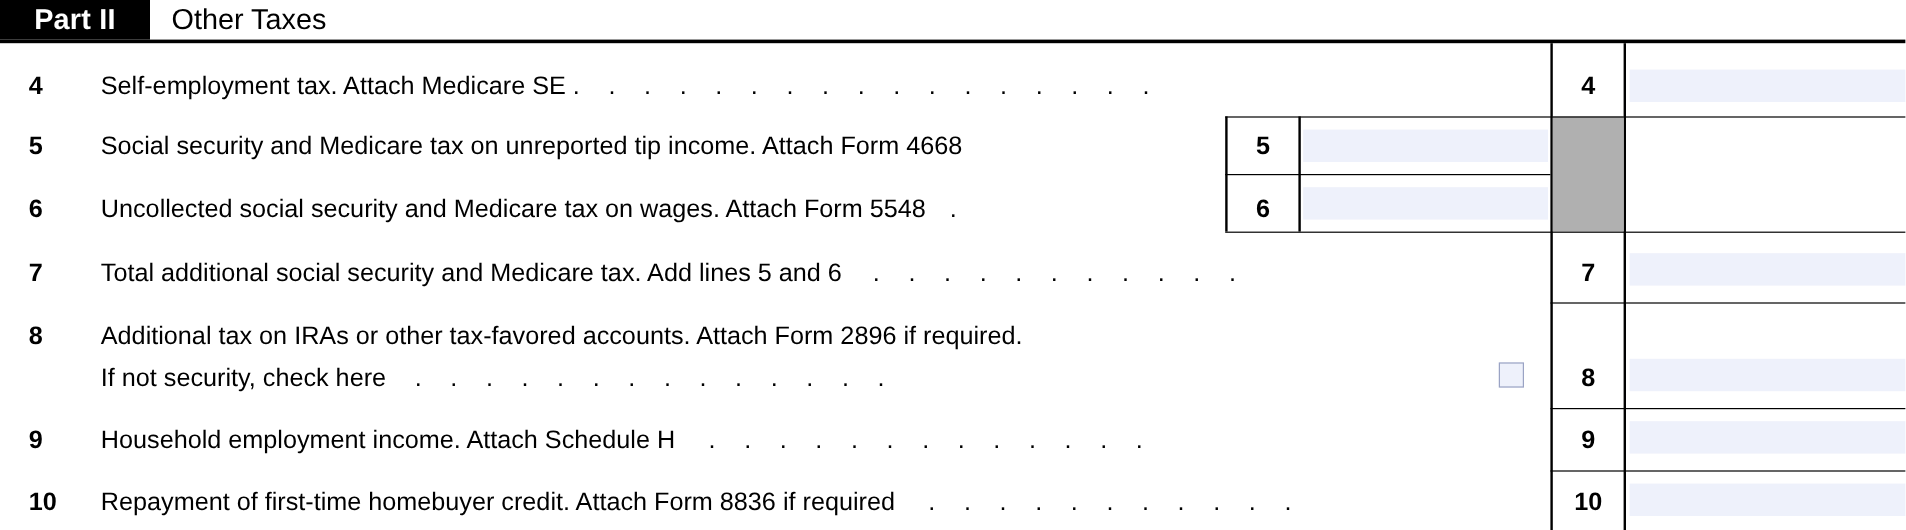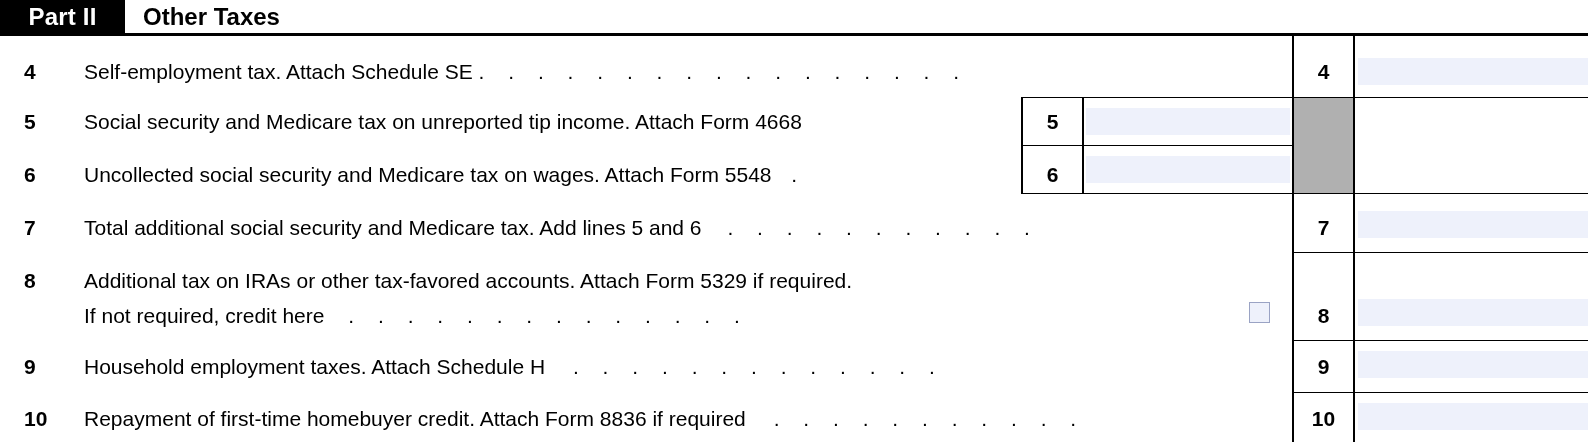--- a/index.html
+++ b/index.html
@@ -41,21 +41,21 @@
     line-height: 33px;
     text-align: center;
     letter-spacing: 0.2px;
   }
   .part-title {
     position: absolute;
     left: 143px;
     top: 0;
     height: 33px;
     line-height: 33px;
-    font-weight: bold;
+    font-weight: normal;
     font-size: 24px;
   }
 
   
   .vline {
     position: absolute;
     background: #000;
   }
 
   
@@ -173,21 +173,21 @@
   <div class="hline" style="left:1021px; top:97px;  width:567px;"></div>
   <div class="hline" style="left:1021px; top:145px; width:271px;"></div>
   <div class="hline" style="left:1021px; top:193px; width:567px;"></div>
   <div class="hline" style="left:1292px; top:252px; width:296px;"></div>
   <div class="hline" style="left:1292px; top:340px; width:296px;"></div>
   <div class="hline" style="left:1292px; top:392px; width:296px;"></div>
 
   <div class="row" style="top:60px;">
     <div class="row-no">4</div>
     <div class="row-text">
-      <span>Self-employment tax. Attach Schedule SE</span>
+      <span>Self-employment tax. Attach Medicare SE</span>
       <span class="leader">.  .  .  .  .  .  .  .  .  .  .  .  .  .  .  .  .</span>
     </div>
   </div>
   <div class="numbox" style="top:60px;">4</div>
   <div class="amount amount-main" style="top:58px;"></div>
 
   <div class="row" style="top:110px;">
     <div class="row-no">5</div>
     <div class="row-text">
       <span>Social security and Medicare tax on unreported tip income. Attach Form 4668</span>
@@ -212,37 +212,37 @@
       <span>Total additional social security and Medicare tax. Add lines 5 and 6</span>
       <span class="leader" style="margin-left:20px;">.  .  .  .  .  .  .  .  .  .  .</span>
     </div>
   </div>
   <div class="numbox" style="top:216px;">7</div>
   <div class="amount amount-main" style="top:211px;"></div>
 
   <div class="row" style="top:269px;">
     <div class="row-no">8</div>
     <div class="row-text">
-      <span>Additional tax on IRAs or other tax-favored accounts. Attach Form 5329 if required.</span>
+      <span>Additional tax on IRAs or other tax-favored accounts. Attach Form 2896 if required.</span>
     </div>
   </div>
   <div class="row" style="top:304px;">
     <div class="row-text">
-      <span>If not required, credit here</span>
+      <span>If not security, check here</span>
       <span class="leader" style="margin-left:18px;">.  .  .  .  .  .  .  .  .  .  .  .  .  .</span>
     </div>
   </div>
   <div class="checkbox" style="left:1249px; top:302px;"></div>
   <div class="numbox" style="top:304px;">8</div>
   <div class="amount amount-main" style="top:299px;"></div>
 
   <div class="row" style="top:355px;">
     <div class="row-no">9</div>
     <div class="row-text">
-      <span>Household employment taxes. Attach Schedule H</span>
+      <span>Household employment income. Attach Schedule H</span>
       <span class="leader" style="margin-left:22px;">.  .  .  .  .  .  .  .  .  .  .  .  .</span>
     </div>
   </div>
   <div class="numbox" style="top:355px;">9</div>
   <div class="amount amount-main" style="top:351px;"></div>
 
   <div class="row" style="top:407px;">
     <div class="row-no">10</div>
     <div class="row-text">
       <span>Repayment of first-time homebuyer credit. Attach Form 8836 if required</span>

